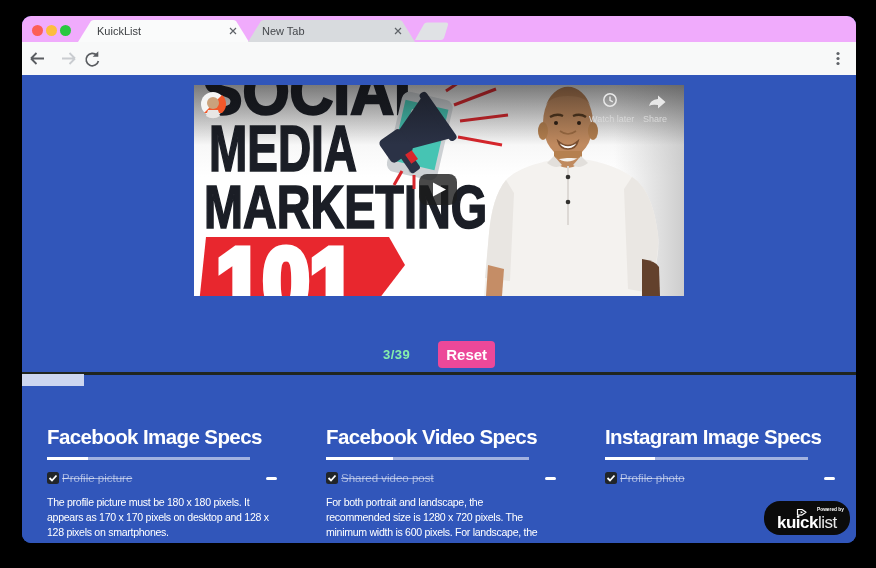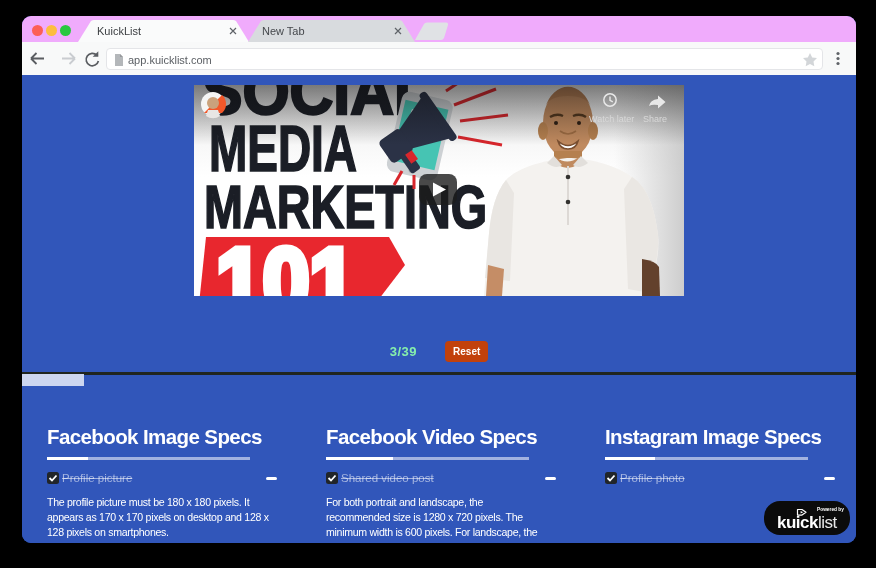--- a/index.html
+++ b/index.html
@@ -21,21 +21,21 @@
   
   .page{position:absolute;left:0;top:59px;width:834px;height:468px;background:#3156ba;}
   .video{position:absolute;left:172px;top:10px;width:490px;height:211px;overflow:hidden;background:#f5f5f5;}
   .vidoverlay{position:absolute;left:0;top:0;width:490px;height:60px;
      background:linear-gradient(rgba(10,10,10,.5),rgba(10,10,10,0));}
   .vtitle{position:absolute;left:40px;top:16px;font-size:10.5px;color:#eee;letter-spacing:-0.1px;}
   .vicons{position:absolute;top:0;left:0;width:490px;height:60px;color:#ddd;}
   .counter{position:absolute;left:0;top:266px;width:834px;height:30px;text-align:center;}
   .cnt{display:inline-block;color:#86efac;font-weight:bold;font-size:13px;letter-spacing:0.5px;
        vertical-align:middle;margin-right:12px;}
-  .reset{display:inline-block;background:#c2410c;color:#fff;font-weight:bold;font-size:10px;
+  .reset{display:inline-block;background:#ec4899;color:#fff;font-weight:bold;font-size:15px;
        border-radius:4px;padding:5px 8px;vertical-align:middle;margin-left:16px;}
   .divider{position:absolute;left:0;top:297px;width:834px;height:2.5px;background:#20251f;}
   .pfill{position:absolute;left:0;top:299px;width:62px;height:12px;background:#ccd6f0;}
   
   .col{position:absolute;top:350px;width:230px;color:#fff;}
   .c1{left:25px;} .c2{left:304px;} .c3{left:583px;}
   .col h2{margin:0;font-size:20.5px;letter-spacing:-0.6px;color:#fff;font-weight:bold;white-space:nowrap;}
   .hrule{position:relative;margin-top:8px;width:203px;height:3px;background:rgba(255,255,255,.55);}
   .hrule .hf{position:absolute;left:0;top:0;height:3px;background:#fff;}
   .itemrow{position:relative;margin-top:12px;height:14px;}
@@ -76,29 +76,20 @@
 
       <path d="M53 16.5 h-13 M53 16.5 l-5.5 -5.5 M53 16.5 l-5.5 5.5" stroke="#c9ccd0" stroke-width="1.8" fill="none"></path>
 
       <path d="M74.8 13.2 a6.2 6.2 0 1 0 1.6 5.8" stroke="#5a5d61" stroke-width="1.7" fill="none"></path>
       <path d="M76.3 9.2 v5.6 h-5.6 z" fill="#5a5d61"></path>
 
       <circle cx="816" cy="11.5" r="1.6" fill="#5f6368"></circle>
       <circle cx="816" cy="16.5" r="1.6" fill="#5f6368"></circle>
       <circle cx="816" cy="21.5" r="1.6" fill="#5f6368"></circle>
     </svg>
-    <div class="addr">
-      <svg width="717" height="22" style="position:absolute;left:0;top:0">
-        <path d="M8 5 h5 l3 3 v9 h-8 z" fill="#b4b7ba"></path>
-        <path d="M13 5 l3 3 h-3 z" fill="#97999c"></path>
-        <path d="M721 0 z" fill="none"></path>
-        <path d="M703 4 l2.2 4.4 4.8.7 -3.5 3.4 .8 4.8 -4.3 -2.3 -4.3 2.3 .8 -4.8 -3.5 -3.4 4.8 -.7 z" fill="#d3d6d9"></path>
-      </svg>
-      <div class="addrtxt">app.kuicklist.com</div>
-    </div>
   </div>
 
   <div class="page">
     <div class="video">
       <svg width="490" height="211" viewBox="0 32 490 211" style="position:absolute;left:0;top:0">
         <defs>
           <linearGradient id="bgg" x1="0" y1="0" x2="0" y2="1">
             <stop offset="0" stop-color="#e2e2e2"></stop>
               <stop offset=".45" stop-color="#ffffff"></stop>
               <stop offset="1" stop-color="#ffffff"></stop>

